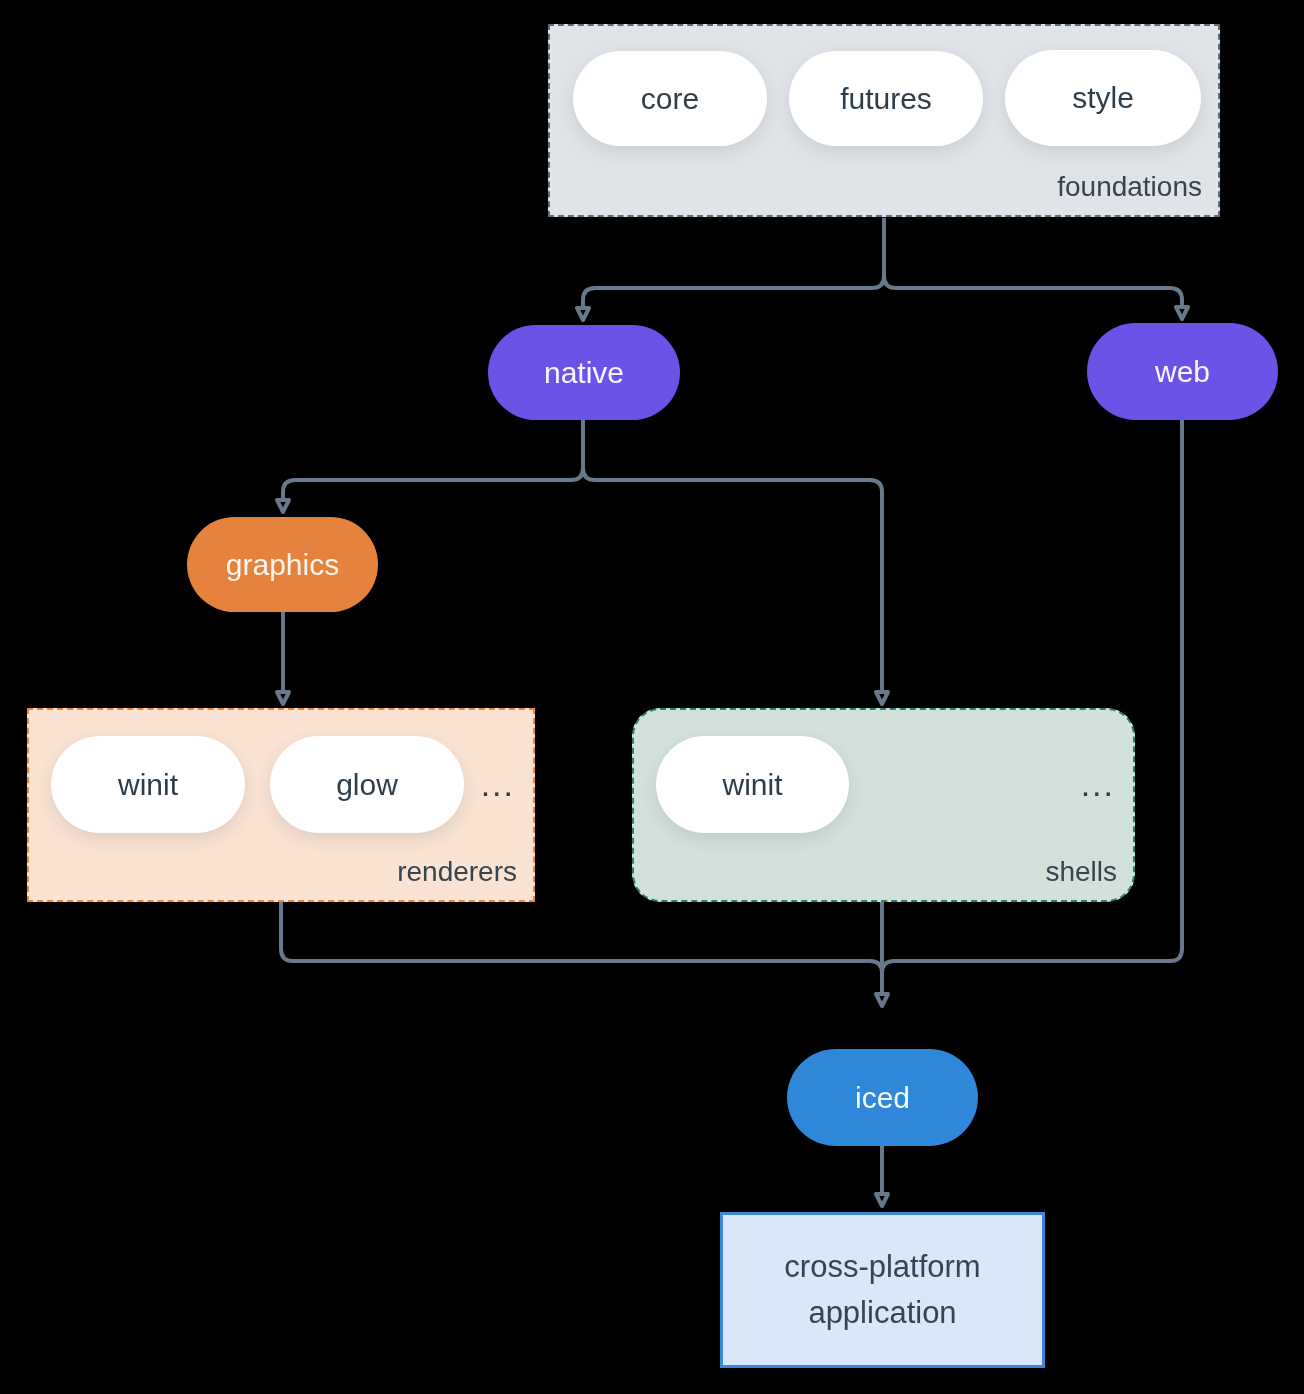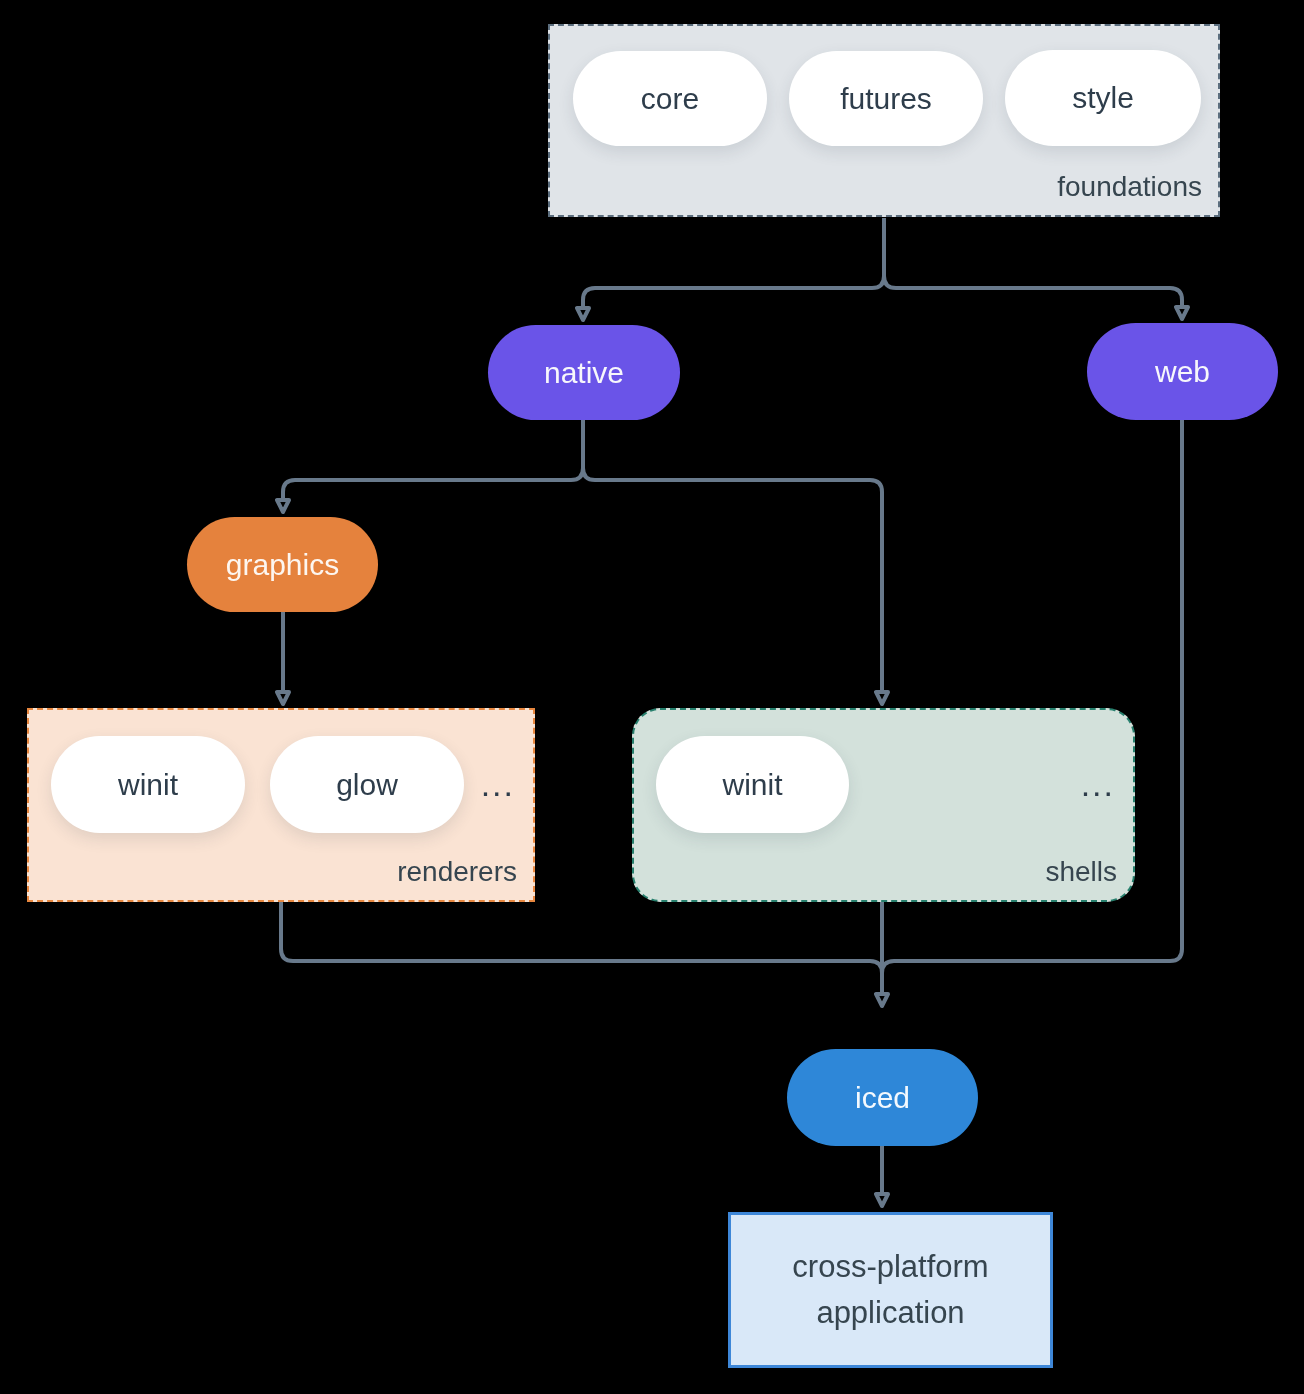--- a/index.html
+++ b/index.html
@@ -35,21 +35,21 @@
   .node-graphics{left:187px;top:517px;width:191px;height:95px;text-align:right;}
   .node-wgpu{left:22px;top:26px;width:194px;height:97px;}
   .node-glow{left:241px;top:26px;width:194px;height:97px;}
   .node-winit{left:22px;top:26px;width:193px;height:97px;}
   .node-glutin{left:237px;top:26px;width:194px;height:97px;}
   .node-iced{left:787px;top:1009px;width:191px;height:97px;}
   .app-box{
     position:absolute;left:720px;top:1212px;width:325px;height:156px;box-sizing:border-box;
     background:#d9e8f8;border:3px solid #3e87d8;color:#36454f;
     display:flex;flex-direction:column;align-items:center;justify-content:center;
-    font-size:31px;line-height:46px;margin-left:8px;
+    font-size:31px;line-height:46px;
   }
 </style>
 </head>
 <body>
 
 <div class="stage">
 
   <svg class="wires" viewBox="0 0 1304 1394" xmlns="http://www.w3.org/2000/svg">
     <defs>
       <marker id="ah" markerUnits="userSpaceOnUse" markerWidth="16" markerHeight="16" viewBox="0 0 16 16" refX="4" refY="8" orient="auto">

